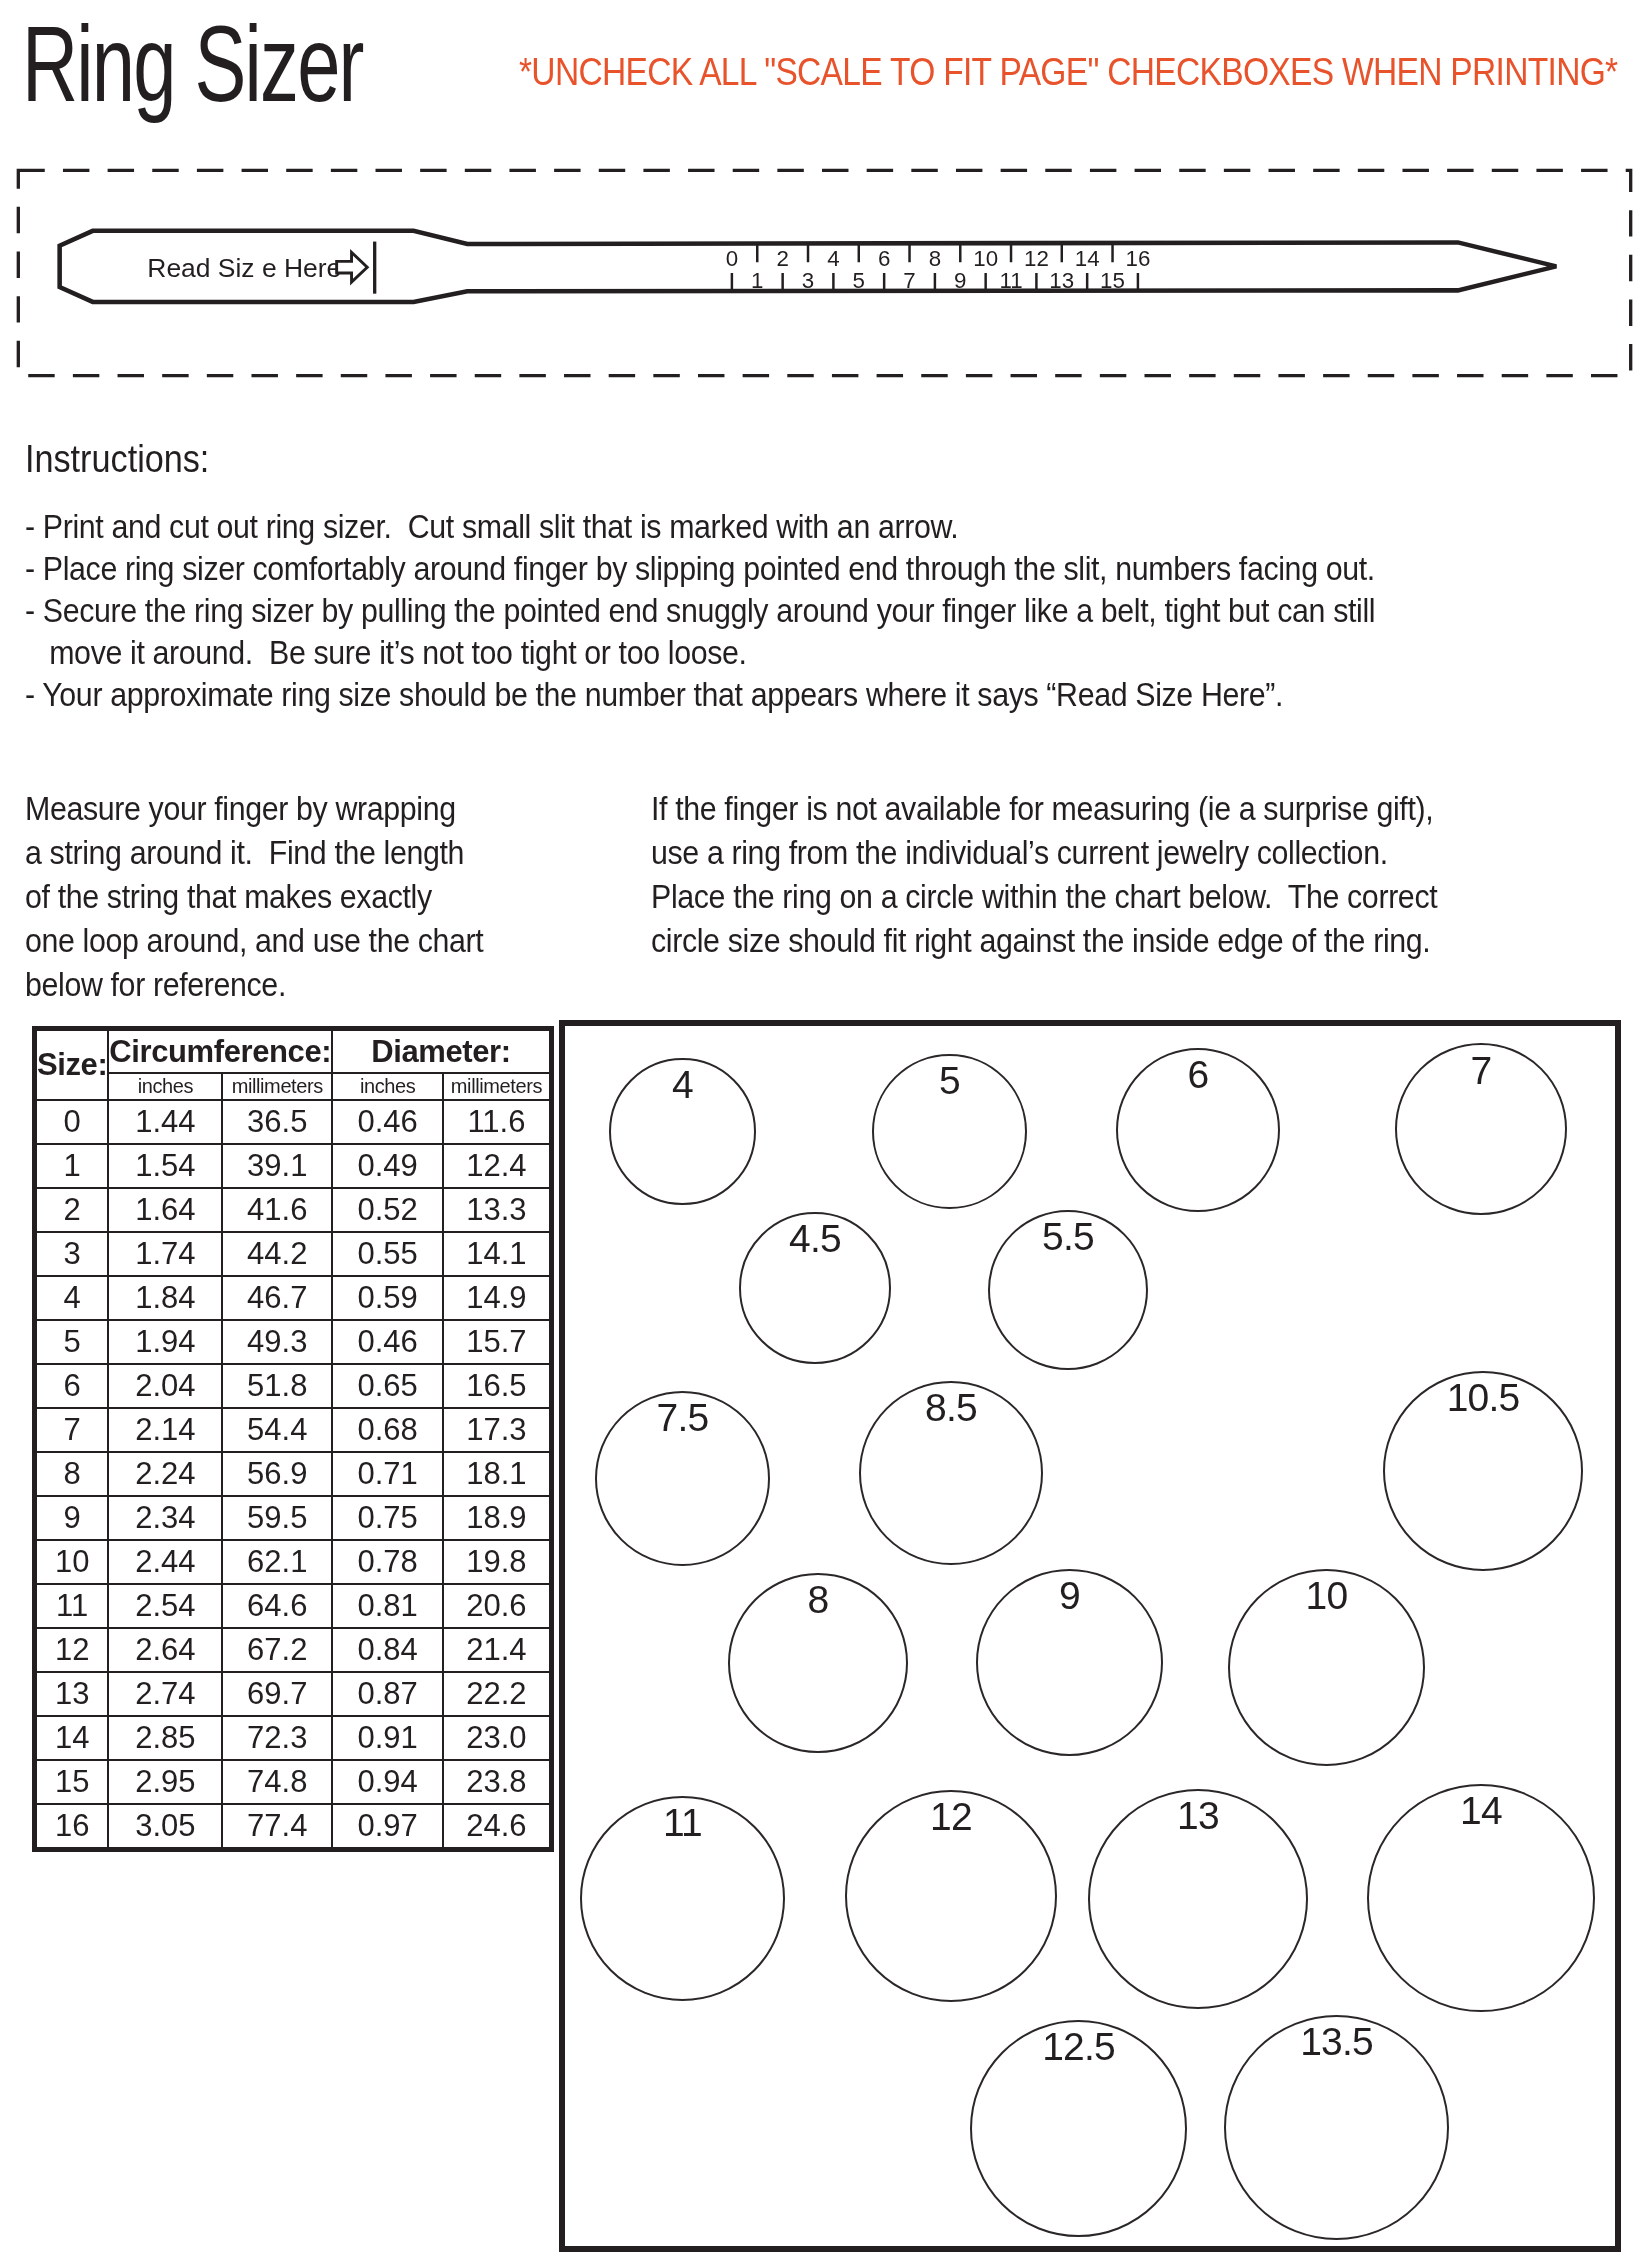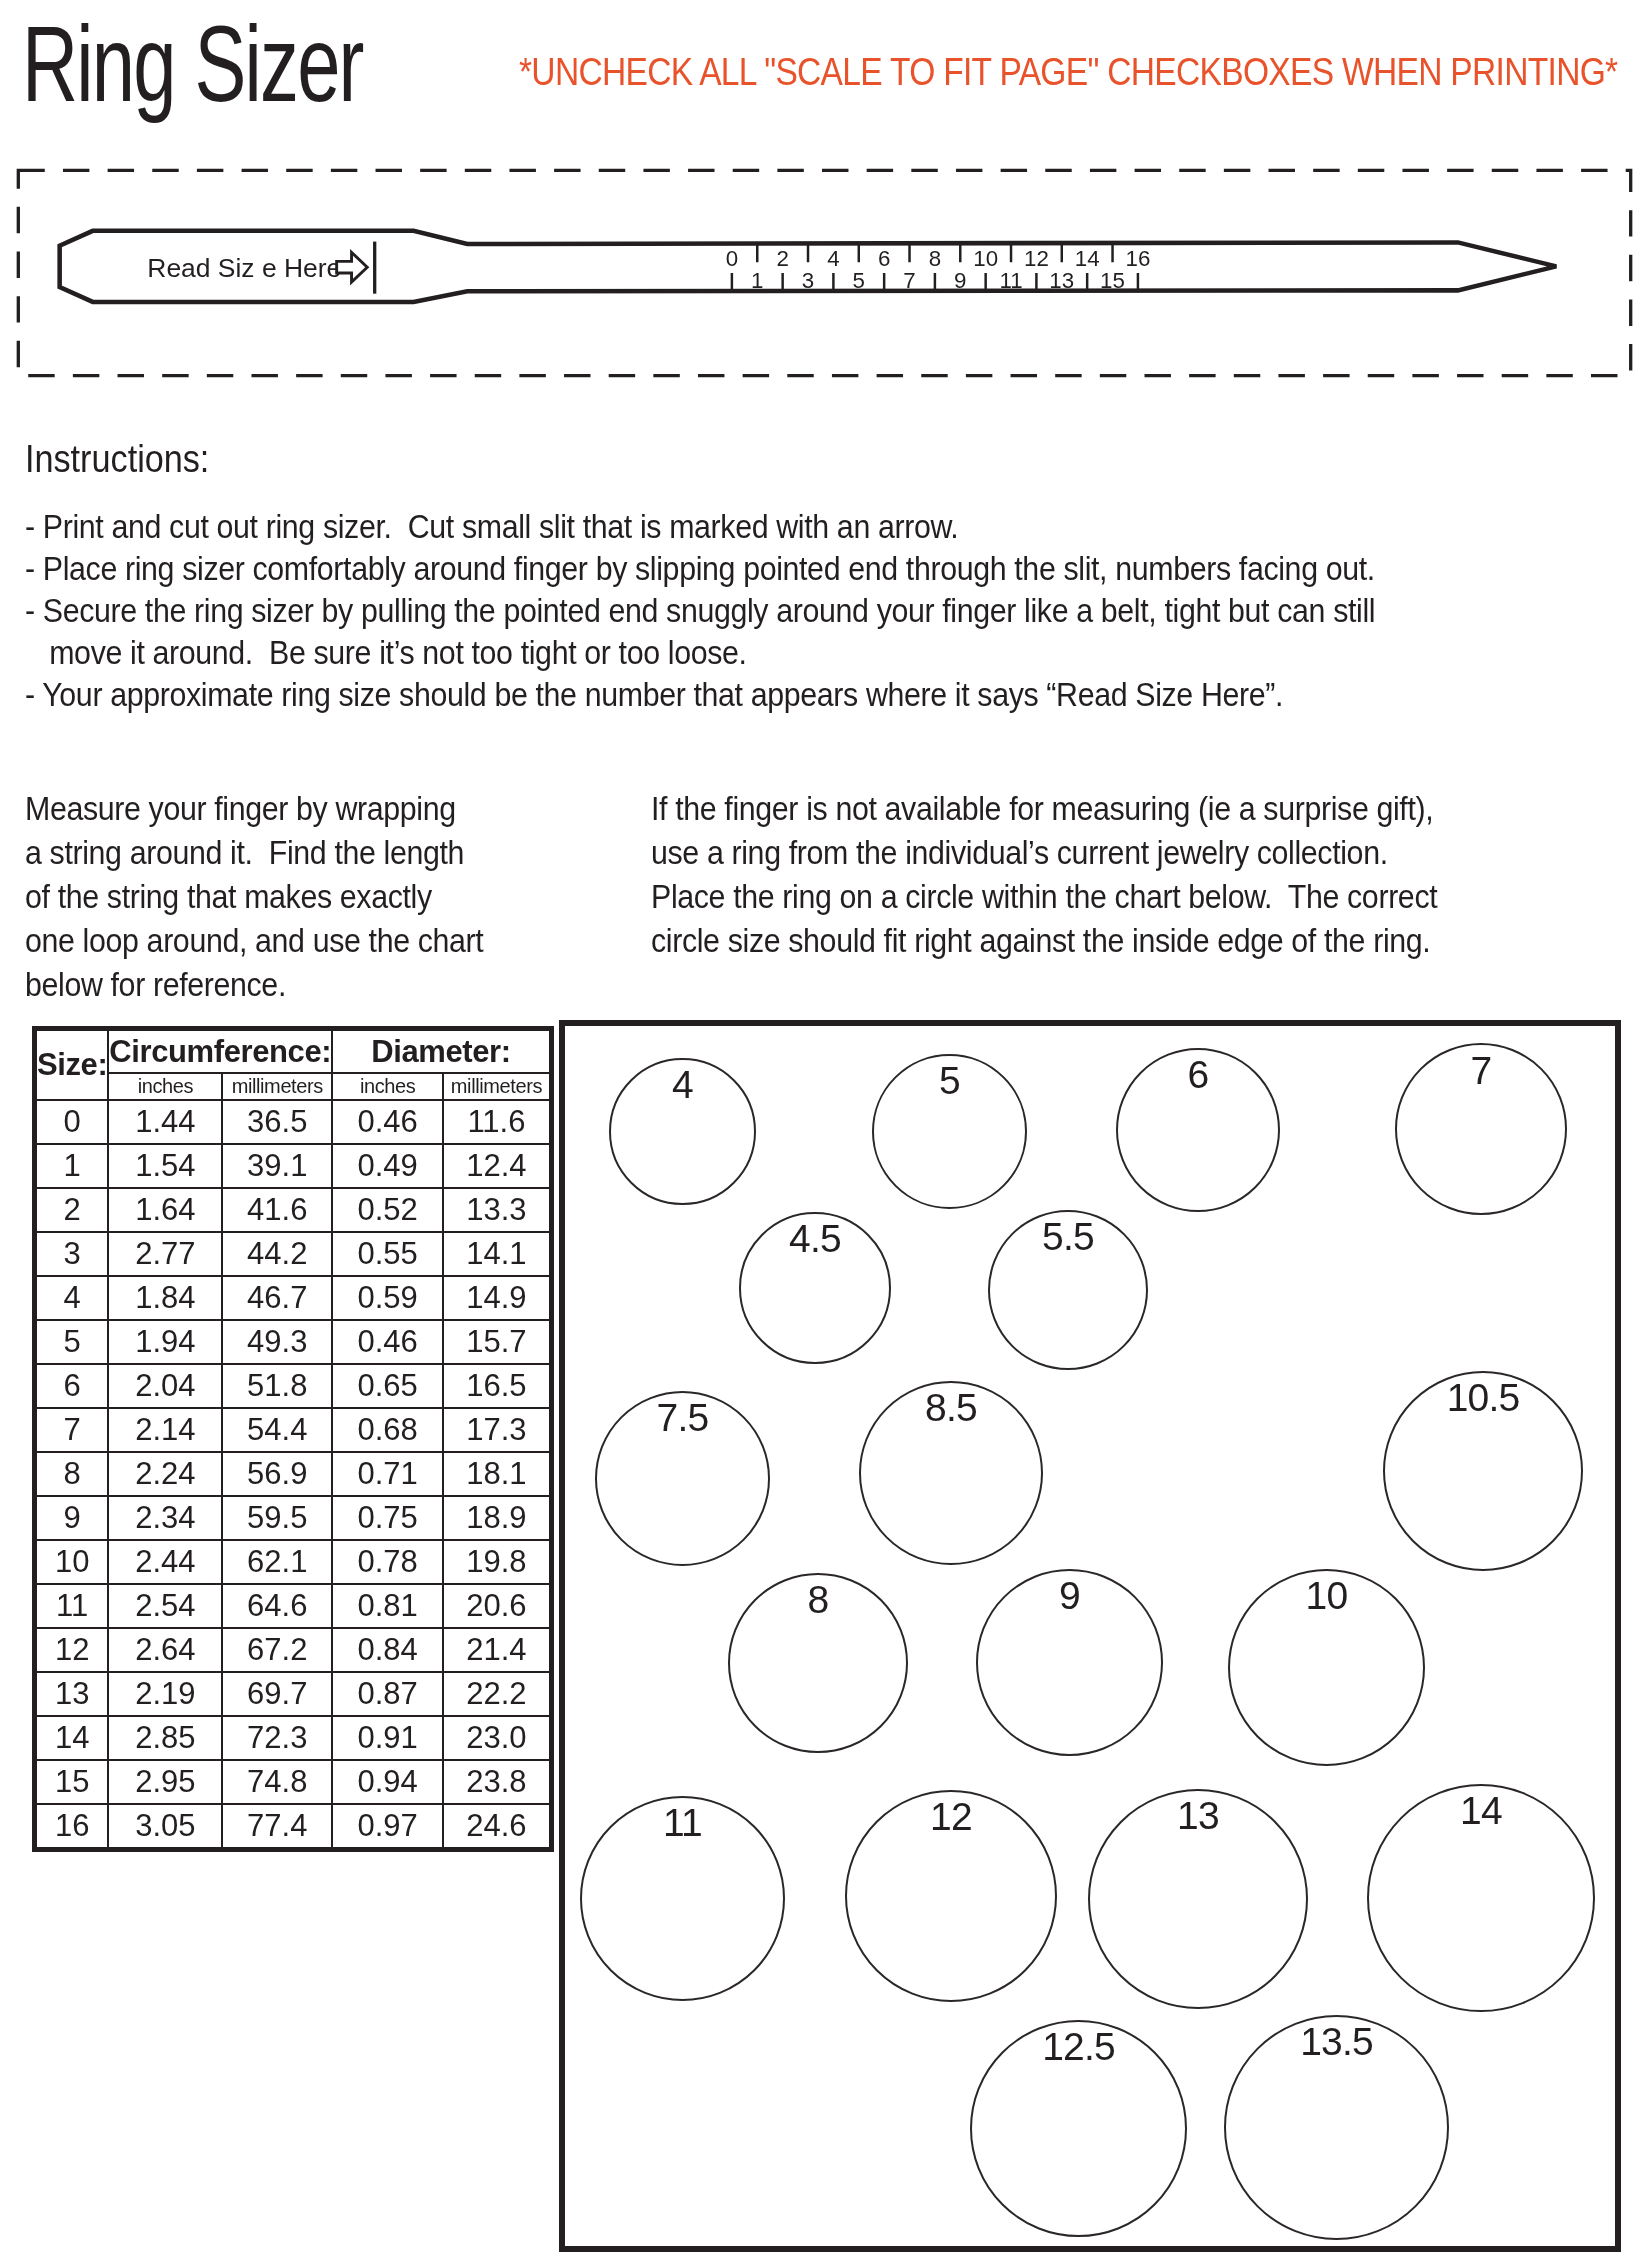--- a/index.html
+++ b/index.html
@@ -154,21 +154,21 @@
         </tr>
         <tr>
           <td>2</td>
           <td>1.64</td>
           <td>41.6</td>
           <td>0.52</td>
           <td>13.3</td>
         </tr>
         <tr>
           <td>3</td>
-          <td>2.77</td>
+          <td>1.74</td>
           <td>44.2</td>
           <td>0.55</td>
           <td>14.1</td>
         </tr>
         <tr>
           <td>4</td>
           <td>1.84</td>
           <td>46.7</td>
           <td>0.59</td>
           <td>14.9</td>
@@ -224,21 +224,21 @@
         </tr>
         <tr>
           <td>12</td>
           <td>2.64</td>
           <td>67.2</td>
           <td>0.84</td>
           <td>21.4</td>
         </tr>
         <tr>
           <td>13</td>
-          <td>2.19</td>
+          <td>2.74</td>
           <td>69.7</td>
           <td>0.87</td>
           <td>22.2</td>
         </tr>
         <tr>
           <td>14</td>
           <td>2.85</td>
           <td>72.3</td>
           <td>0.91</td>
           <td>23.0</td>

